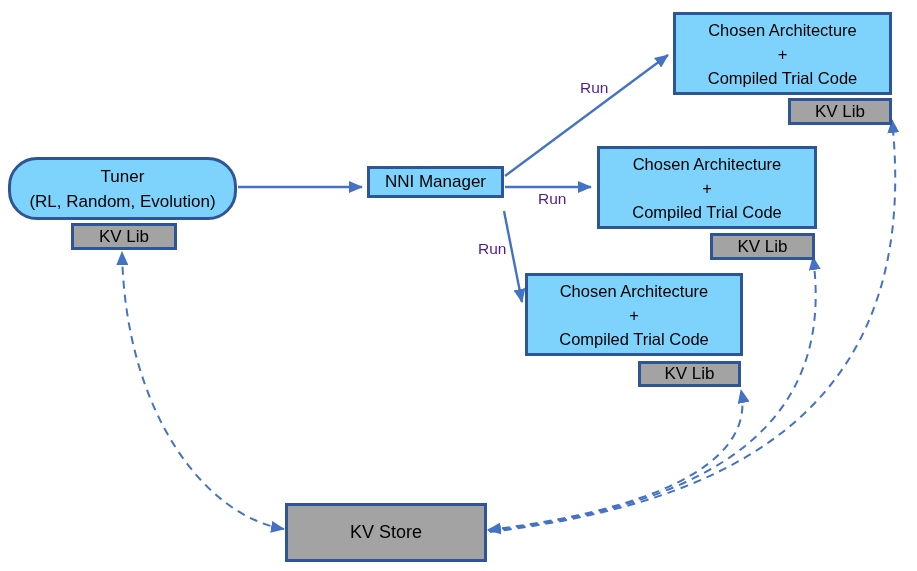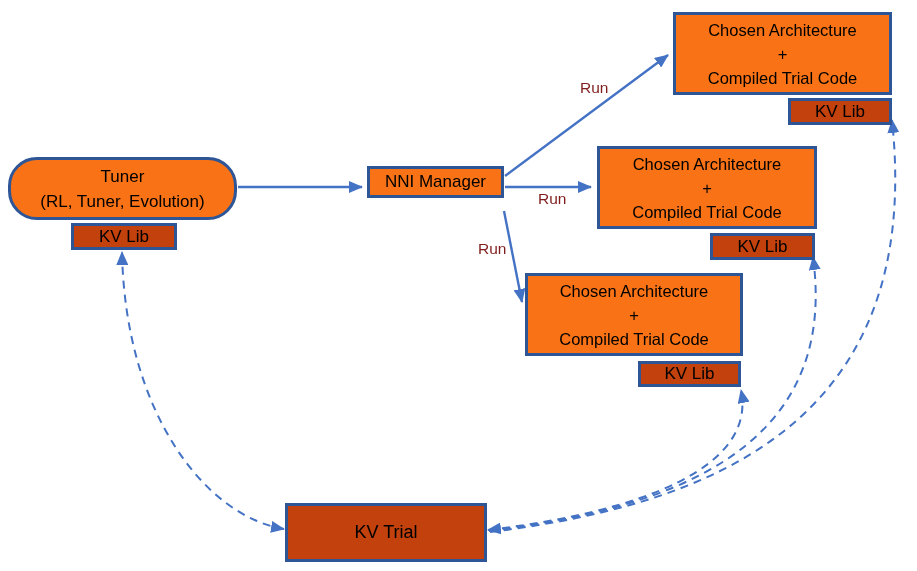--- a/index.html
+++ b/index.html
@@ -14,36 +14,36 @@
   #wires { position:absolute; left:0; top:0; z-index:1; }
   .node {
     position:absolute;
     box-sizing:border-box;
     display:flex; flex-direction:column;
     align-items:center; justify-content:center;
     text-align:center;
     z-index:2;
     border:3px solid #2e5596;
   }
-  .blue  { background:#f97316; }
-  .peach { background:#c2410c; }
+  .blue  { background:#7dd3fc; }
+  .peach { background:#a3a3a3; }
   .node .ln { display:block; }
   .tuner      { left:8px;   top:157px; width:229px; height:63px; font-size:17px; line-height:25px;border-radius:29px; }
   .tuner-kv   { left:71px;  top:223px; width:106px; height:27px; font-size:17px; }
   .nni        { left:367px; top:166px; width:137px; height:32px; font-size:17px; }
   .trial-top  { left:673px; top:12px;  width:219px; height:83px; font-size:16.5px; line-height:24px; }
   .trial-top-kv { left:788px; top:98px; width:104px; height:27px; font-size:17px; }
   .trial-mid  { left:597px; top:146px; width:220px; height:83px; font-size:16.5px; line-height:24px; }
   .trial-mid-kv { left:710px; top:233px; width:105px; height:27px; font-size:17px; }
   .trial-bot  { left:525px; top:273px; width:218px; height:83px; font-size:16.5px; line-height:24px; }
   .trial-bot-kv { left:638px; top:361px; width:103px; height:26px; font-size:17px; }
   .kv-store   { left:285px; top:503px; width:202px; height:59px; font-size:18px; }
   .edge-label {
     position:absolute; z-index:2;
-    font-size:15.5px; line-height:18px; color:#7f1d1d;
+    font-size:15.5px; line-height:18px; color:#4c1d95;
     white-space:nowrap;
   }
   .lbl-chosen { left:234px; top:134px; width:126px; text-align:center; white-space:normal; }
   .lbl-run-top { left:580px; top:79px; }
   .lbl-run-mid { left:538px; top:190px; }
   .lbl-run-bot { left:478px; top:240px; }
 </style>
 </head>
 <body>
 
@@ -62,21 +62,21 @@
     <path d="M 504,211 L 522,302" stroke="#4472C4" stroke-width="2.4" fill="none" marker-end="url(#ah)"></path>
 
     <path d="M 284,529 C 205,516 125,412 122,252" stroke="#4472C4" stroke-width="2" stroke-dasharray="8 6" fill="none" marker-start="url(#ah)" marker-end="url(#ah)"></path>
     <path d="M 488,530 C 640,512 757,468 741,390" stroke="#4472C4" stroke-width="2" stroke-dasharray="8 6" fill="none" marker-start="url(#ah)" marker-end="url(#ah)"></path>
     <path d="M 489,531 C 660,510 840,455 813,257" stroke="#4472C4" stroke-width="2" stroke-dasharray="8 6" fill="none" marker-end="url(#ah)"></path>
     <path d="M 490,532 C 700,506 925,430 892,120" stroke="#4472C4" stroke-width="2" stroke-dasharray="8 6" fill="none" marker-end="url(#ah)"></path>
   </svg>
 
   <div class="node blue tuner">
     <span class="ln">Tuner</span>
-    <span class="ln">(RL, Tuner, Evolution)</span>
+    <span class="ln">(RL, Random, Evolution)</span>
   </div>
 
   <div class="node peach tuner-kv">
     <span>KV Lib</span>
   </div>
 
   <div class="node blue nni">
     <span>NNI Manager</span>
   </div>
 
@@ -101,20 +101,20 @@
   <div class="node blue trial-bot">
     <span class="ln">Chosen Architecture</span>
     <span class="ln">+</span>
     <span class="ln">Compiled Trial Code</span>
   </div>
   <div class="node peach trial-bot-kv">
     <span>KV Lib</span>
   </div>
 
   <div class="node peach kv-store">
-    <span>KV Trial</span>
+    <span>KV Store</span>
   </div>
 
   <div class="edge-label lbl-run-top">Run</div>
   <div class="edge-label lbl-run-mid">Run</div>
   <div class="edge-label lbl-run-bot">Run</div>
 
 </div>
 
 </body></html>

